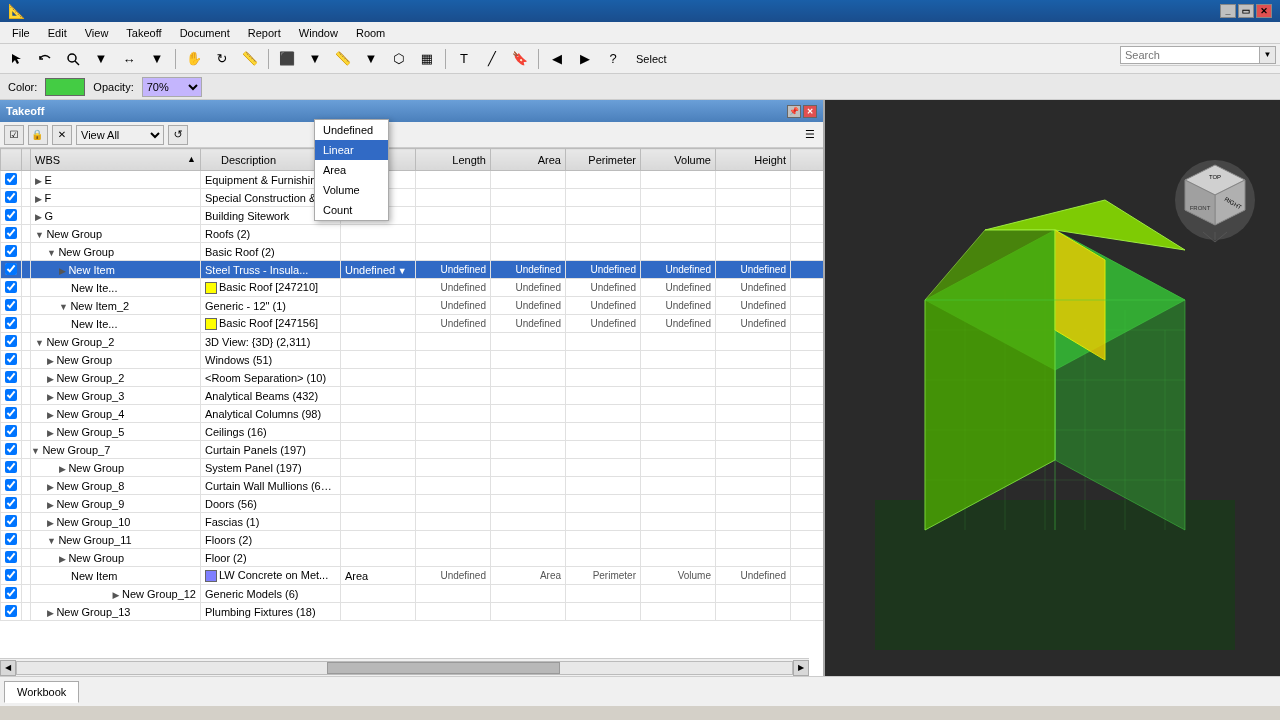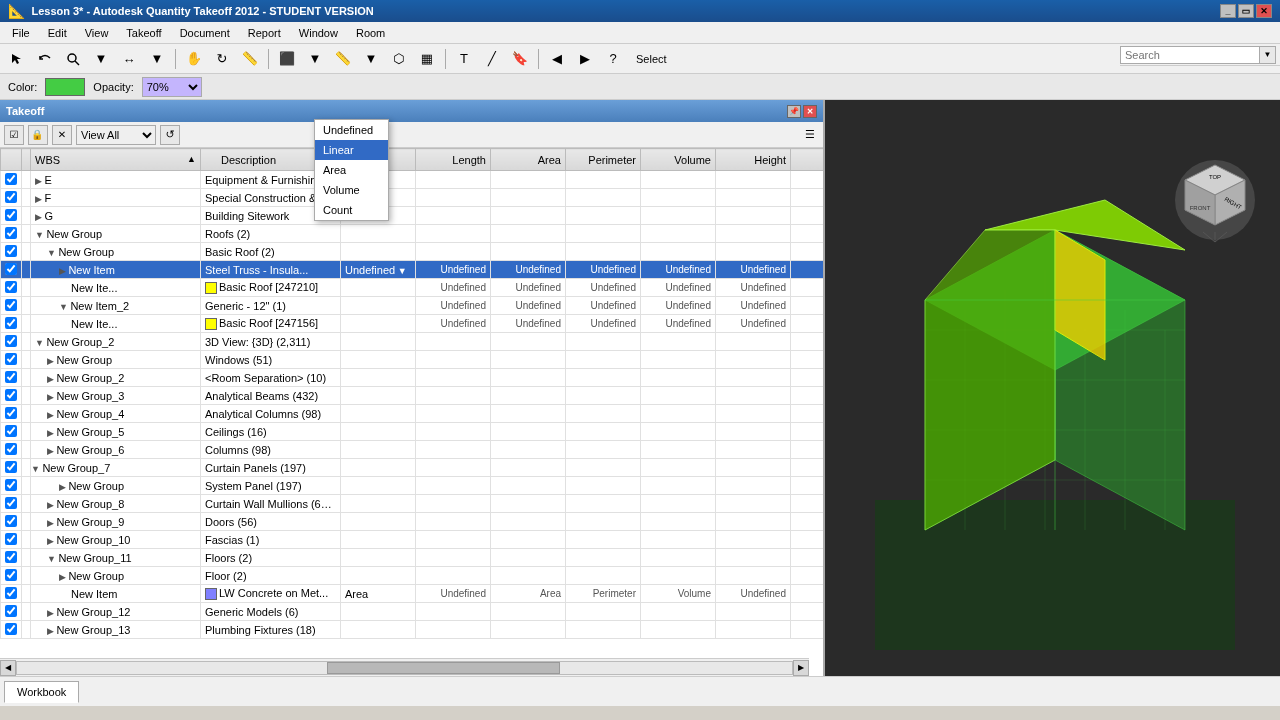--- a/index.html
+++ b/index.html
@@ -169,21 +169,21 @@
       border: 1px solid #aaa;
       background: #e8e8e8;
       display: flex; align-items: center; justify-content: center;
       cursor: pointer;
       font-size: 10px;
     }
     #view-all-select {
       height: 20px;
       font-size: 11px;
       border: 1px solid #aaa;
-      width: 80px;
+      width: 88px;
     }
     .refresh-btn {
       width: 20px; height: 20px;
       border: 1px solid #aaa;
       background: #e8e8e8;
       display: flex; align-items: center; justify-content: center;
       cursor: pointer;
       font-size: 11px;
     }
     .menu-dots-btn {
@@ -340,21 +340,20 @@
       background: #b8b8b8;
       border: 1px solid #999;
     }
   </style>
 </head>
 <body>
 
 <div id="title-bar">
   <div id="title-bar-left">
     <span style="font-size:14px;">📐</span>
-    <span>Lesson 3* - Autodesk Quantity Takeoff 2012 - STUDENT VERSION</span>
   </div>
   <div id="title-bar-controls">
     <div class="title-btn">_</div>
     <div class="title-btn">▭</div>
     <div class="title-btn close">✕</div>
   </div>
 </div>
 
 <div style="position:relative; height:22px;">
   <div id="menu-bar">
@@ -664,33 +663,20 @@
                 <td class="val-cell" style="font-size: 10px; color: rgb(85, 85, 85);"></td>
                 <td class="val-cell" style="font-size: 10px; color: rgb(85, 85, 85);"></td>
                 <td class="val-cell" style="font-size: 10px; color: rgb(85, 85, 85);"></td>
                 <td class="val-cell" style="font-size: 10px; color: rgb(85, 85, 85);"></td>
                 <td class="val-cell" style="font-size: 10px; color: rgb(85, 85, 85);"></td>
                 <td class="val-cell" style="font-size: 10px; color: rgb(85, 85, 85);"></td>
               </tr>
               <tr>
                 <td class="checkbox-cell"><input type="checkbox" checked="" style="width: 12px; height: 12px;"></td>
                 <td class="lock-cell" style="font-size: 9px;"></td>
-                <td style="padding-left: 16px;"><span class="expand-arrow">▶ </span>New Group_6</td>
-                <td style="max-width: 140px; overflow: hidden; text-overflow: ellipsis;">Columns (98)</td>
-                <td></td>
-                <td class="val-cell" style="font-size: 10px; color: rgb(85, 85, 85);"></td>
-                <td class="val-cell" style="font-size: 10px; color: rgb(85, 85, 85);"></td>
-                <td class="val-cell" style="font-size: 10px; color: rgb(85, 85, 85);"></td>
-                <td class="val-cell" style="font-size: 10px; color: rgb(85, 85, 85);"></td>
-                <td class="val-cell" style="font-size: 10px; color: rgb(85, 85, 85);"></td>
-                <td class="val-cell" style="font-size: 10px; color: rgb(85, 85, 85);"></td>
-              </tr>
-              <tr>
-                <td class="checkbox-cell"><input type="checkbox" checked="" style="width: 12px; height: 12px;"></td>
-                <td class="lock-cell" style="font-size: 9px;"></td>
                 <td style="padding-left: 0;"><span class="expand-arrow">▼ </span>New Group_7</td>
                 <td style="max-width: 140px; overflow: hidden; text-overflow: ellipsis;">Curtain Panels (197)</td>
                 <td></td>
                 <td class="val-cell" style="font-size: 10px; color: rgb(85, 85, 85);"></td>
                 <td class="val-cell" style="font-size: 10px; color: rgb(85, 85, 85);"></td>
                 <td class="val-cell" style="font-size: 10px; color: rgb(85, 85, 85);"></td>
                 <td class="val-cell" style="font-size: 10px; color: rgb(85, 85, 85);"></td>
                 <td class="val-cell" style="font-size: 10px; color: rgb(85, 85, 85);"></td>
                 <td class="val-cell" style="font-size: 10px; color: rgb(85, 85, 85);"></td>
               </tr>
@@ -781,21 +767,21 @@
                 <td class="val-cell" style="font-size: 10px; color: rgb(85, 85, 85);">Undefined</td>
                 <td class="val-cell" style="font-size: 10px; color: rgb(85, 85, 85);">Area</td>
                 <td class="val-cell" style="font-size: 10px; color: rgb(85, 85, 85);">Perimeter</td>
                 <td class="val-cell" style="font-size: 10px; color: rgb(85, 85, 85);">Volume</td>
                 <td class="val-cell" style="font-size: 10px; color: rgb(85, 85, 85);">Undefined</td>
                 <td class="val-cell" style="font-size: 10px; color: rgb(85, 85, 85);">Unde</td>
               </tr>
               <tr>
                 <td class="checkbox-cell"><input type="checkbox" checked="" style="width: 12px; height: 12px;"></td>
                 <td class="lock-cell" style="font-size: 9px;"></td>
-                <td style="padding-left: 16px;"><span class="expand-arrow">▶ </span>New Group_12</td>
+                <td style="padding-left: 2px; text-align: right;"><span class="expand-arrow">▶ </span>New Group_12</td>
                 <td style="max-width: 140px; overflow: hidden; text-overflow: ellipsis;">Generic Models (6)</td>
                 <td></td>
                 <td class="val-cell" style="font-size: 10px; color: rgb(85, 85, 85);"></td>
                 <td class="val-cell" style="font-size: 10px; color: rgb(85, 85, 85);"></td>
                 <td class="val-cell" style="font-size: 10px; color: rgb(85, 85, 85);"></td>
                 <td class="val-cell" style="font-size: 10px; color: rgb(85, 85, 85);"></td>
                 <td class="val-cell" style="font-size: 10px; color: rgb(85, 85, 85);"></td>
                 <td class="val-cell" style="font-size: 10px; color: rgb(85, 85, 85);"></td>
               </tr>
               <tr>

